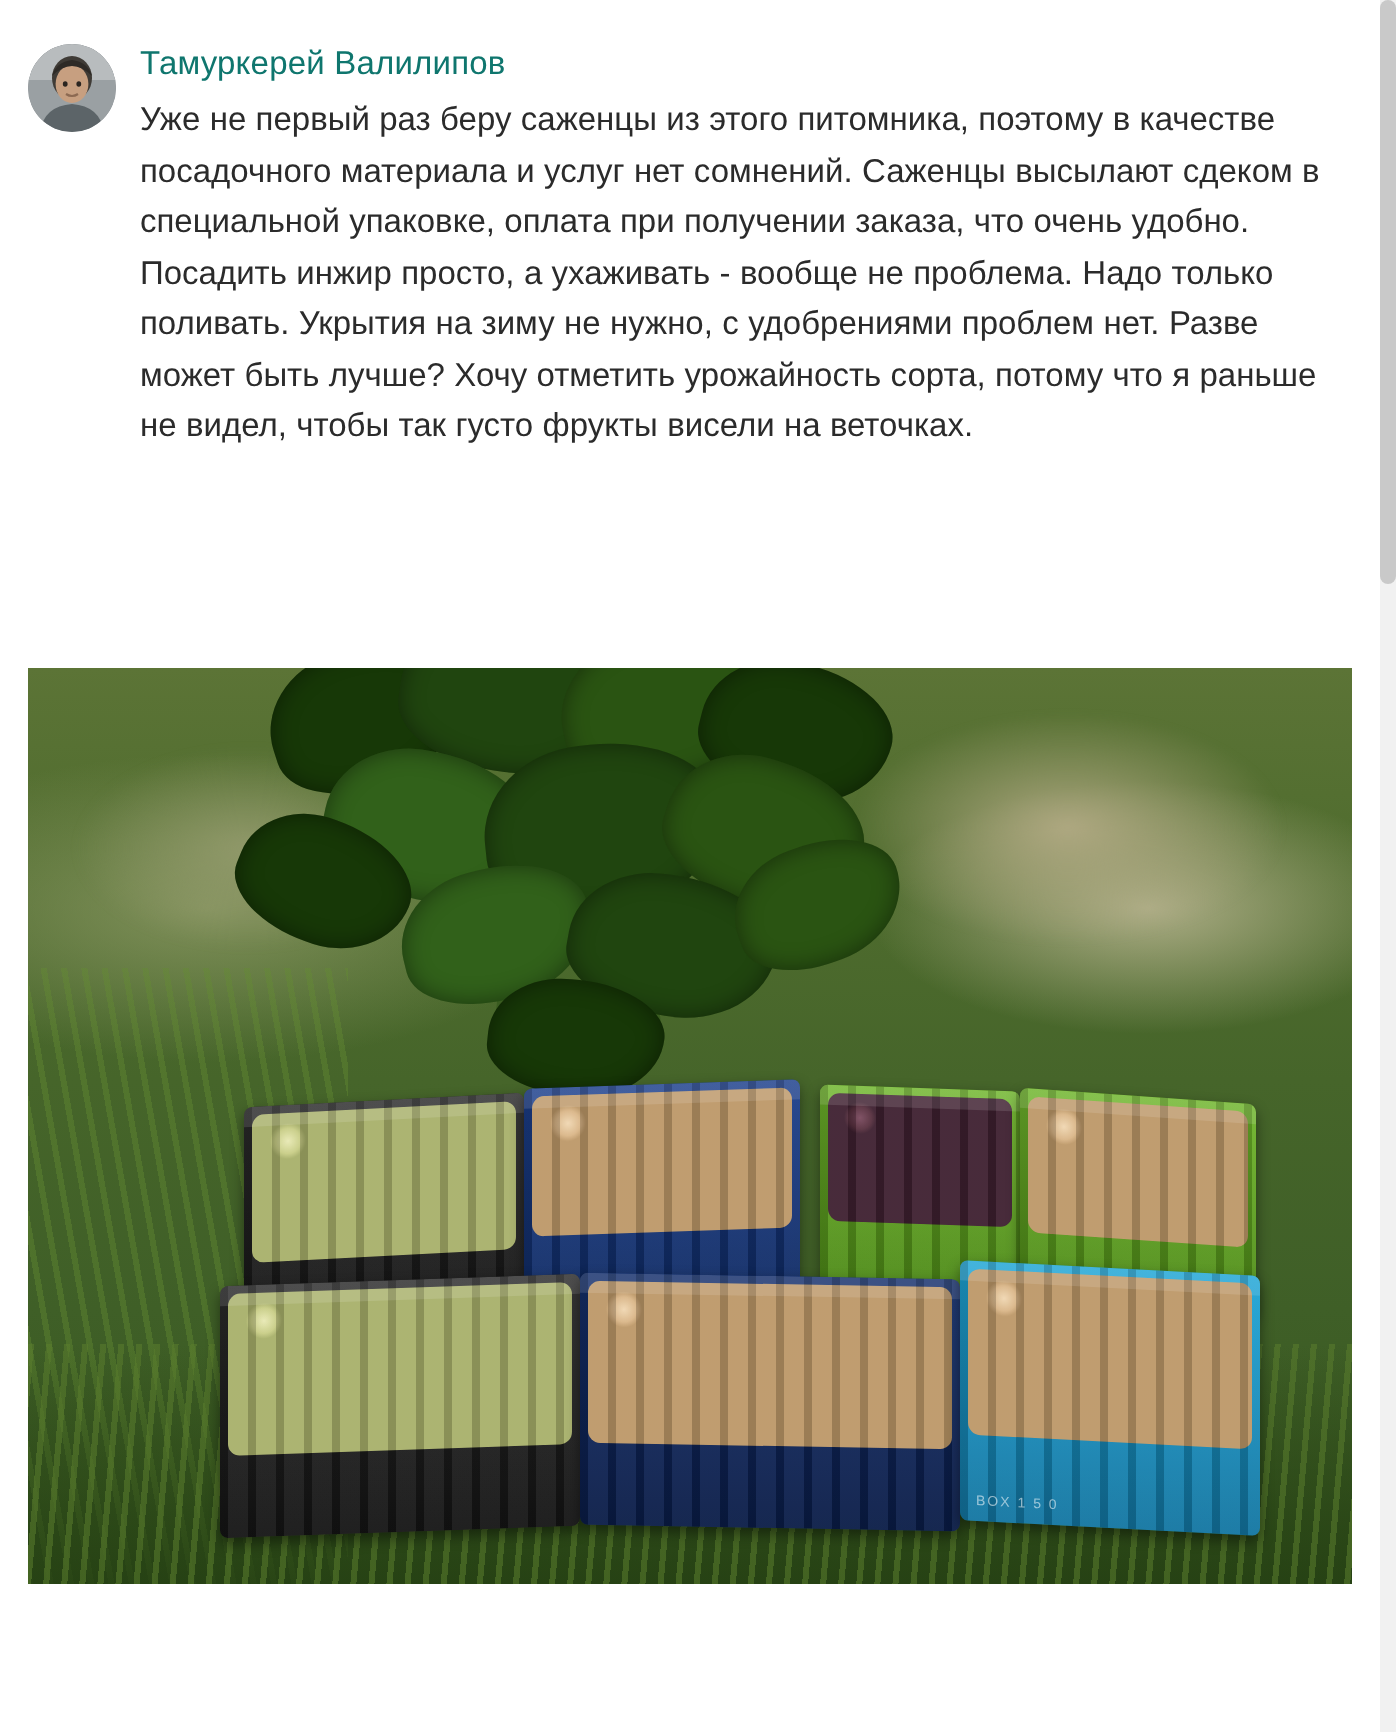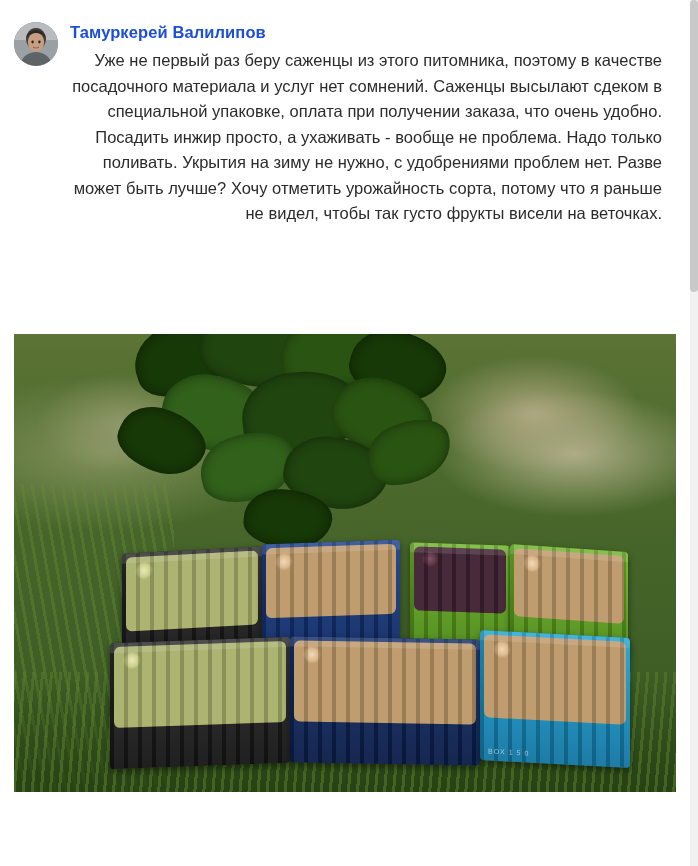--- a/index.html
+++ b/index.html
@@ -66,36 +66,36 @@
     position: relative;
   }
   .avatar svg { display: block; }
 
   .review-body {
     margin-left: 12px;
     width: 600px;
   }
 
   .author-name {
-    color: #1d4ed8;
-    font-weight: bold;
+    color: #0f766e;
+    font-weight: normal;
     font-size: 16.5px;
     line-height: 20px;
     margin: 2px 0 6px 0;
     letter-spacing: 0.1px;
     display: block;
   }
 
   .review-text {
     color: #2b2b2b;
     font-size: 16.5px;
     line-height: 25.5px;
     margin: 0;
     width: 592px;
-    text-align: right;
+    text-align: left;
     word-spacing: 0.1px;
   }
 
   .media-frame {
     position: absolute;
     left: 14px;
     top: 334px;
     width: 662px;
     height: 458px;
     overflow: hidden;

